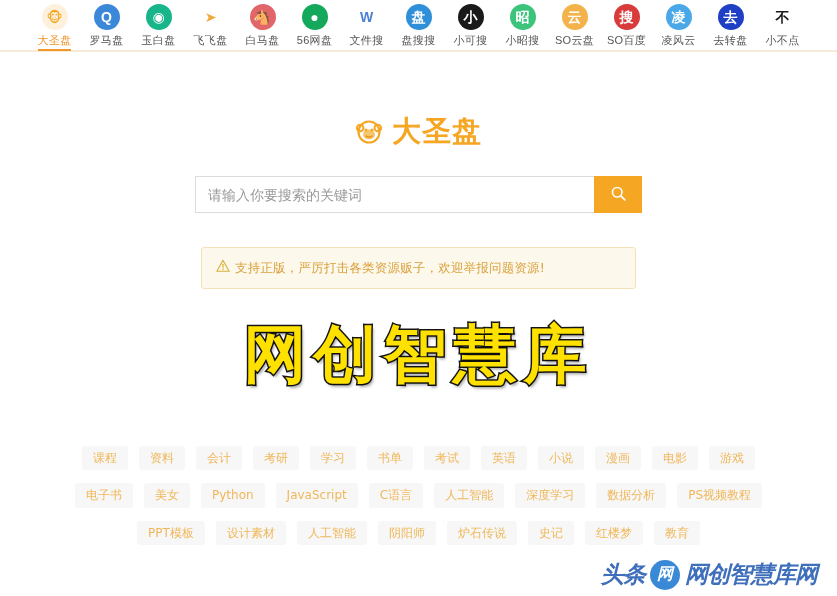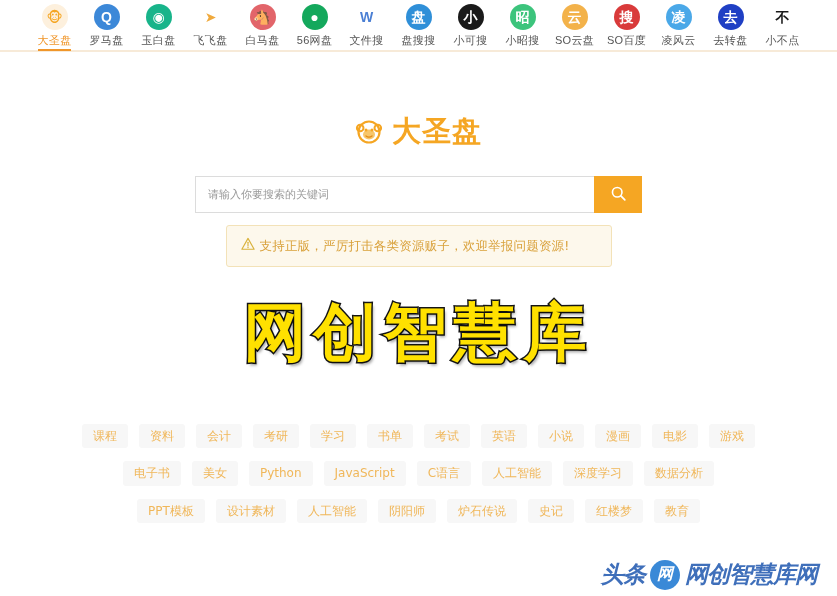--- a/index.html
+++ b/index.html
@@ -88,41 +88,41 @@
     width: 447px;
     height: 37px;
     display: flex;
     box-sizing: border-box;
   }
   .search-input {
     flex: 1;
     border: 1px solid #dcdcdc;
     border-right: none;
     outline: none;
-    font-size: 11px;
+    font-size: 14px;
     padding: 0 12px;
     color: #333;
     background: #fff;
     font-family: "DejaVu Sans", "Liberation Sans", sans-serif;
   }
   .search-input::placeholder { color: #999; }
   .search-btn {
     width: 48px;
     background: #f5a623;
     border: none;
     cursor: pointer;
     display: flex;
     align-items: center;
     justify-content: center;
   }
 
   
   .notice {
-    margin: 12px auto 0;
-    width: 386px;
+    margin: 34px auto 0;
+    width: 435px;
     min-height: 42px;
     box-sizing: border-box;
     background: #fdf8ec;
     border: 1px solid #f3e2b8;
     border-radius: 3px;
     display: flex;
     align-items: center;
     padding: 0 14px;
     gap: 5px;
   }
@@ -337,20 +337,21 @@
     </div>
     <div class="tag-row">
       <span class="tag">电子书</span>
       <span class="tag">美女</span>
       <span class="tag">Python</span>
       <span class="tag">JavaScript</span>
       <span class="tag">C语言</span>
       <span class="tag">人工智能</span>
       <span class="tag">深度学习</span>
       <span class="tag">数据分析</span>
+      <span class="tag">PS视频教程</span>
     </div>
     <div class="tag-row">
       <span class="tag">PPT模板</span>
       <span class="tag">设计素材</span>
       <span class="tag">人工智能</span>
       <span class="tag">阴阳师</span>
       <span class="tag">炉石传说</span>
       <span class="tag">史记</span>
       <span class="tag">红楼梦</span>
       <span class="tag">教育</span>

